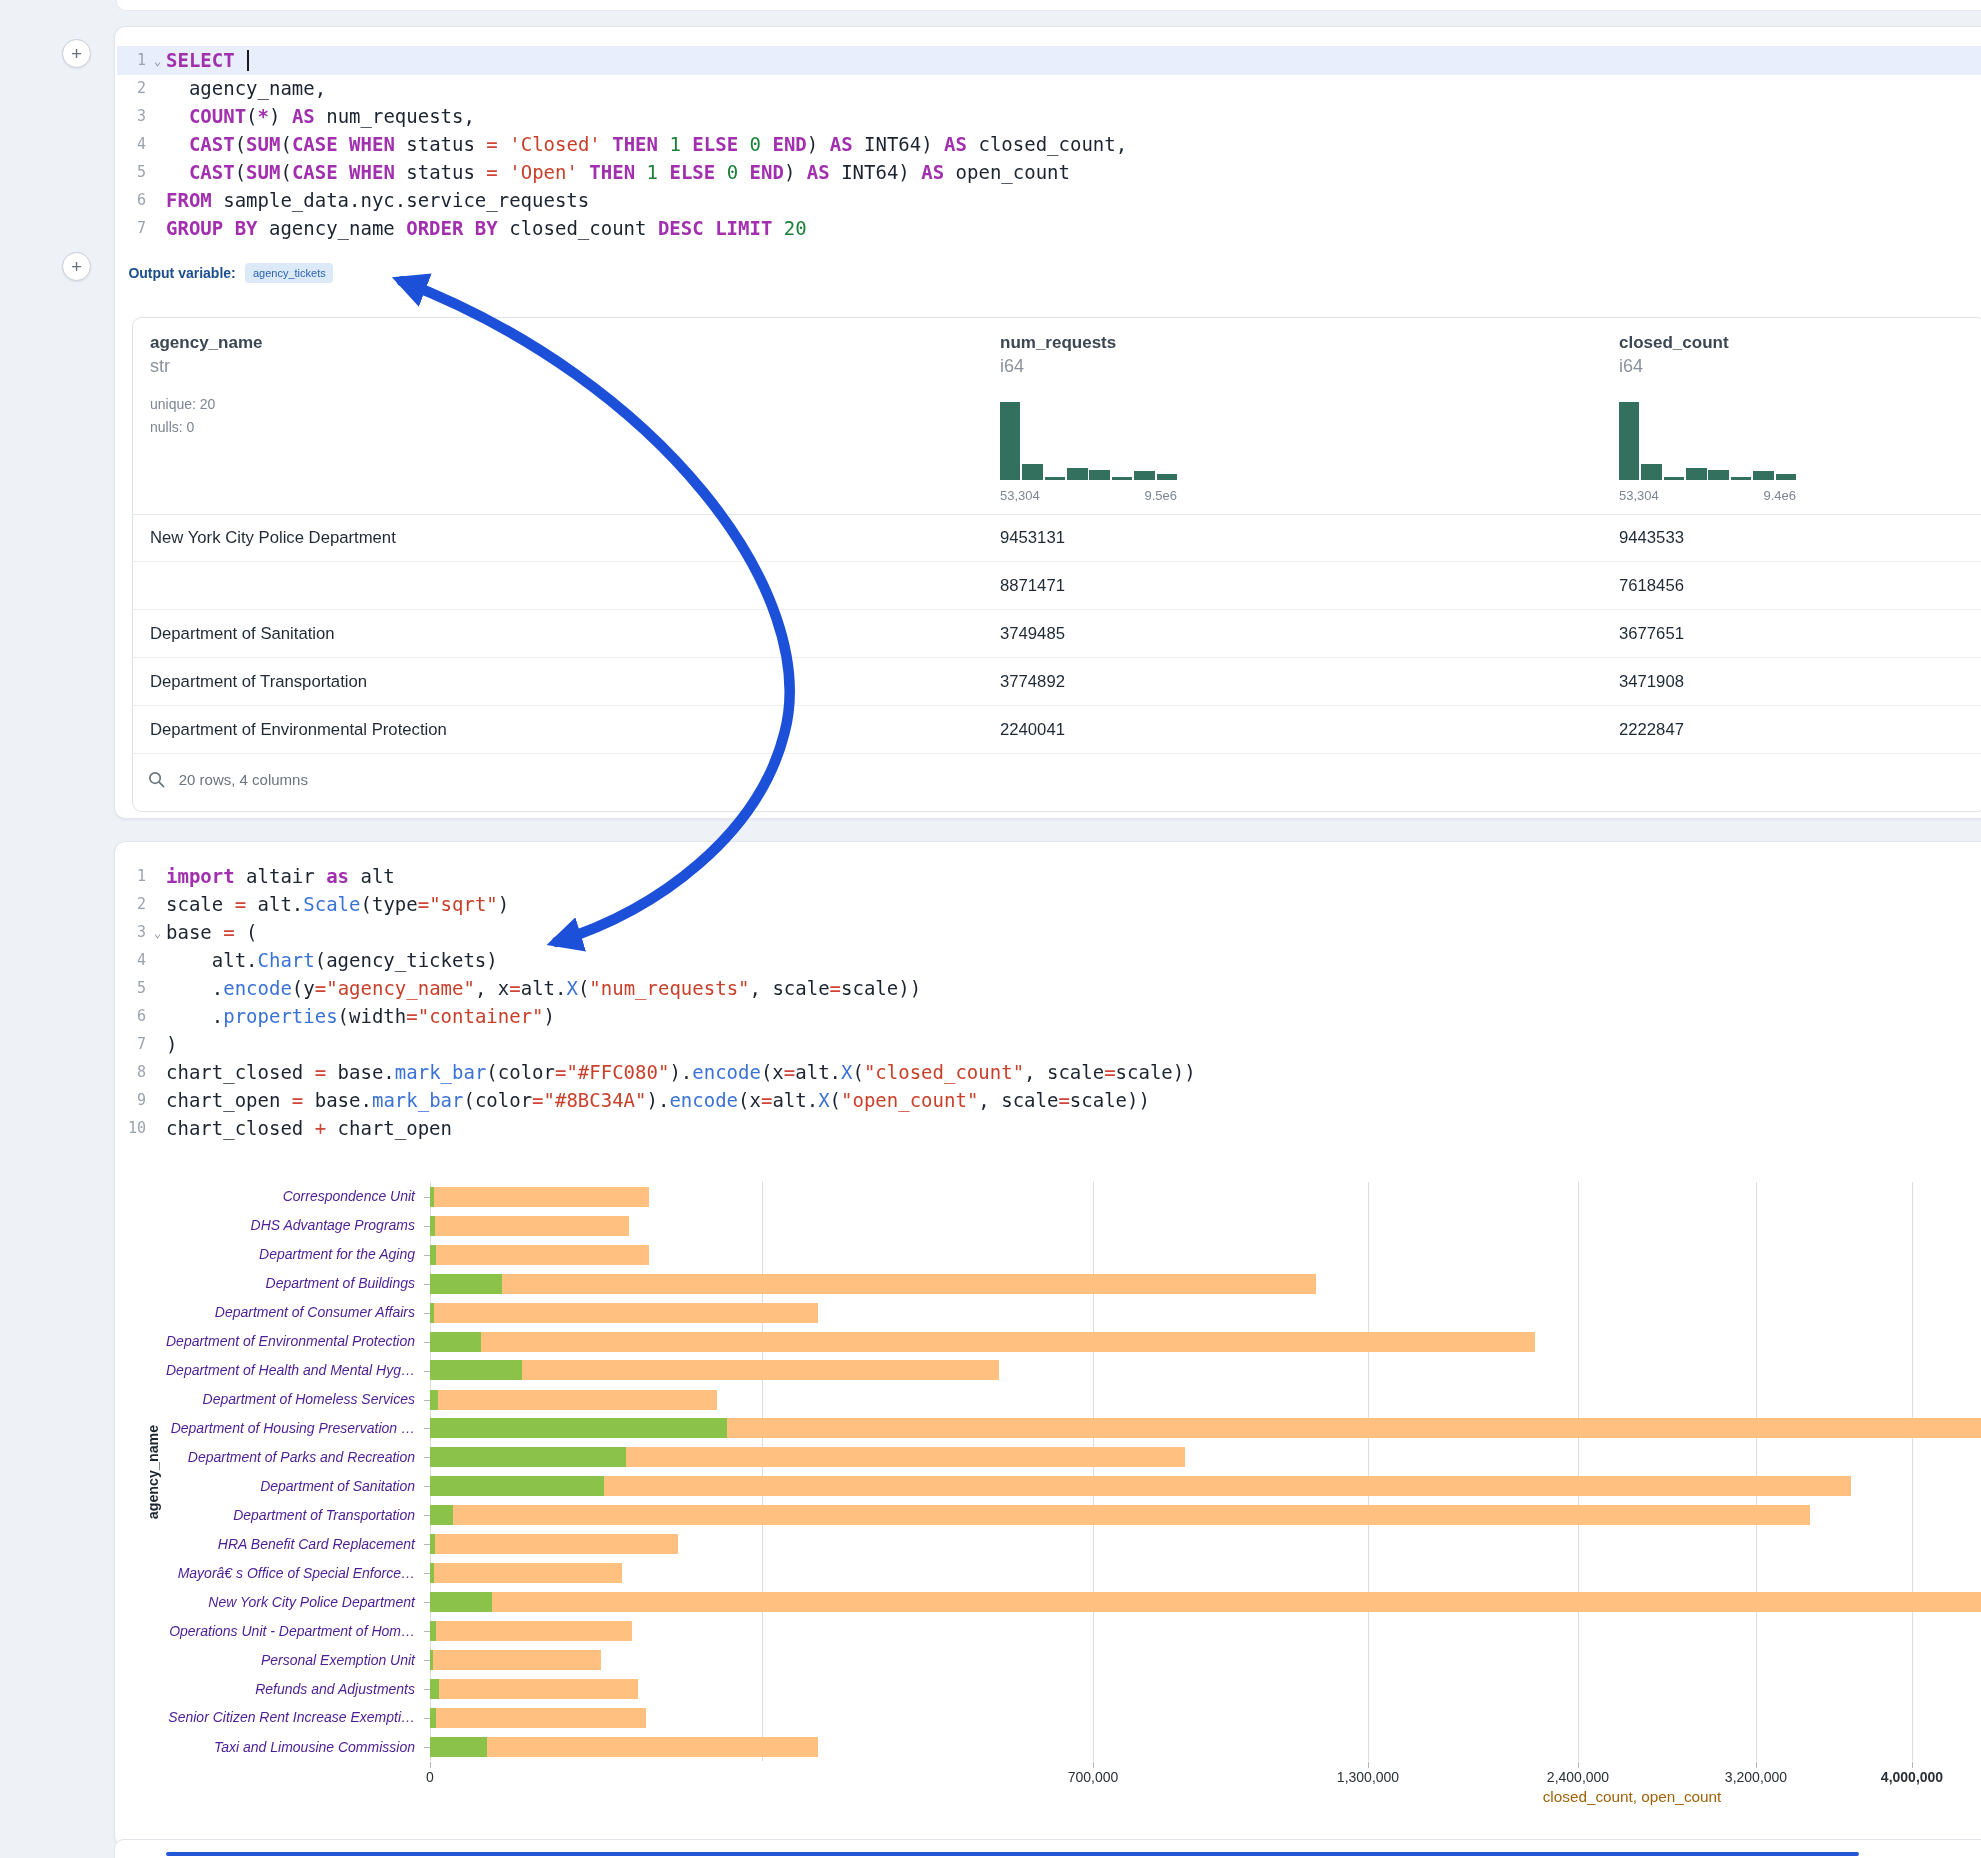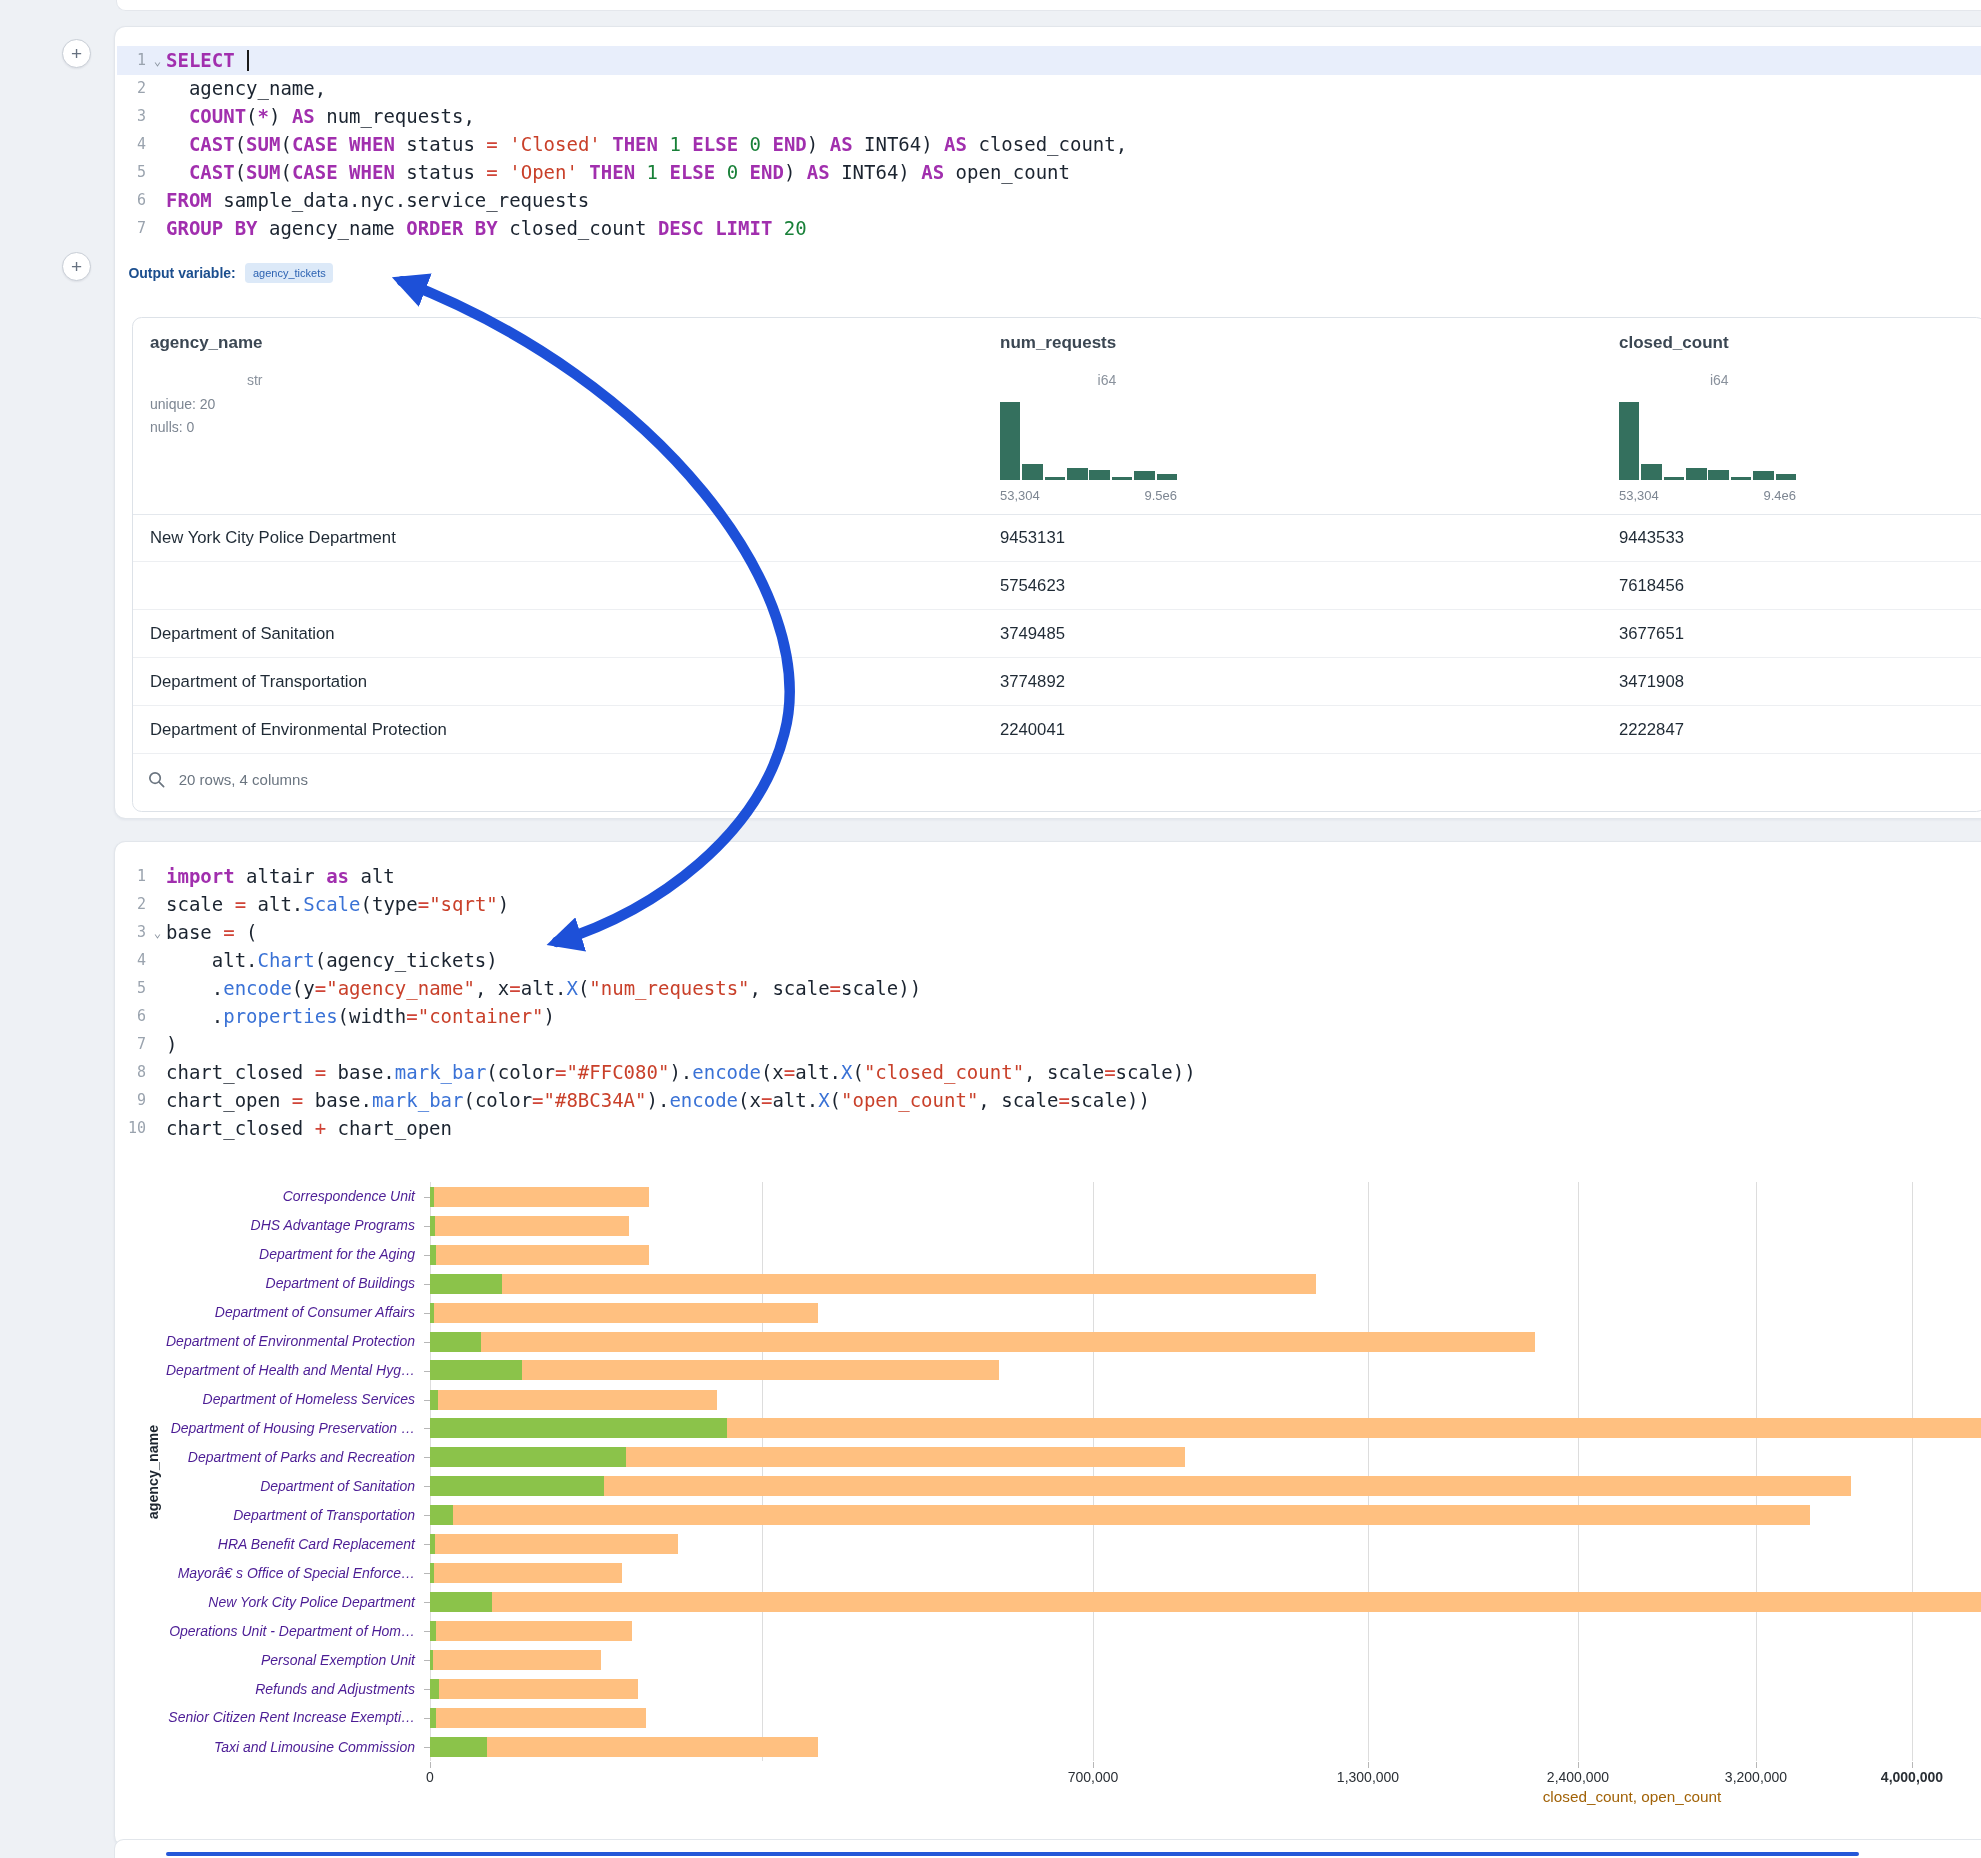--- a/index.html
+++ b/index.html
@@ -51,21 +51,21 @@
   .outvar-badge{background:#dce9f8;color:#2d63b2;font-size:11px;padding:3.8px 7.6px;border-radius:3.8px;
     max-width:107px;overflow:hidden;white-space:nowrap;cursor:pointer;}
 
   
   .table-card{position:absolute;left:17px;top:290px;right:-1.9px;height:493px;background:#fff;
     border:1px solid #dde2e8;border-radius:9.6px;}
   .thead{position:absolute;left:0;top:0;right:0;height:196px;border-bottom:1px solid #e4e8ed;}
   .th{position:absolute;top:0;}
   .th.c0{left:17px}.th.c1{left:867px}.th.c2{left:1486px}
   .cname{margin-top:15.3px;font-size:17px;font-weight:bold;color:#3b4753;}
-  .ctype{margin-top:19px;font-size:14px;color:#8a929d;text-align:right;}
+  .ctype{margin-top:3px;font-size:18px;color:#8a929d;}
   .meta1{position:absolute;top:78px;font-size:14px;color:#7d8692;white-space:nowrap;}
   .meta2{position:absolute;top:101px;font-size:14px;color:#7d8692;white-space:nowrap;}
   .hist{position:absolute;top:84px;width:177px;height:78px;display:flex;align-items:flex-end;gap:1.9px;}
   .hbar{flex:1;background:#34705e;}
   .hist-range{position:absolute;top:170px;width:177px;display:flex;justify-content:space-between;
     font-size:13px;color:#7d8692;}
   .tbody{position:absolute;top:196px;left:0;right:0;}
   .trow{position:relative;height:47px;border-bottom:1px solid #edeff2;}
   .tcell{position:absolute;top:0;line-height:47px;font-size:16.7px;color:#1f2a35;white-space:nowrap;}
   .tcell.col0{left:17px}.tcell.col1{left:867px}.tcell.col2{left:1486px}
@@ -169,21 +169,21 @@
         </div>
       </div>
     </div>
     <div class="tbody">
         <div class="trow">
           <div class="tcell col0">New York City Police Department</div>
           <div class="tcell col1">9453131</div>
           <div class="tcell col2">9443533</div>
         </div>
         <div class="trow">
-          <div class="tcell col1">5754623</div>
+          <div class="tcell col1">8871471</div>
           <div class="tcell col2">7618456</div>
         </div>
         <div class="trow">
           <div class="tcell col0">Department of Sanitation</div>
           <div class="tcell col1">3749485</div>
           <div class="tcell col2">3677651</div>
         </div>
         <div class="trow">
           <div class="tcell col0">Department of Transportation</div>
           <div class="tcell col1">3774892</div>

